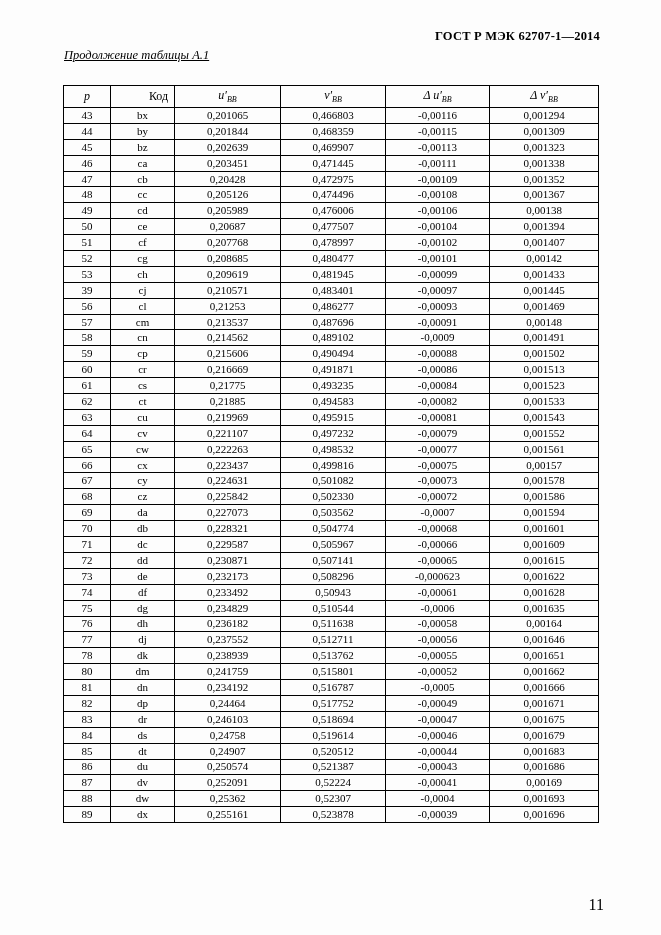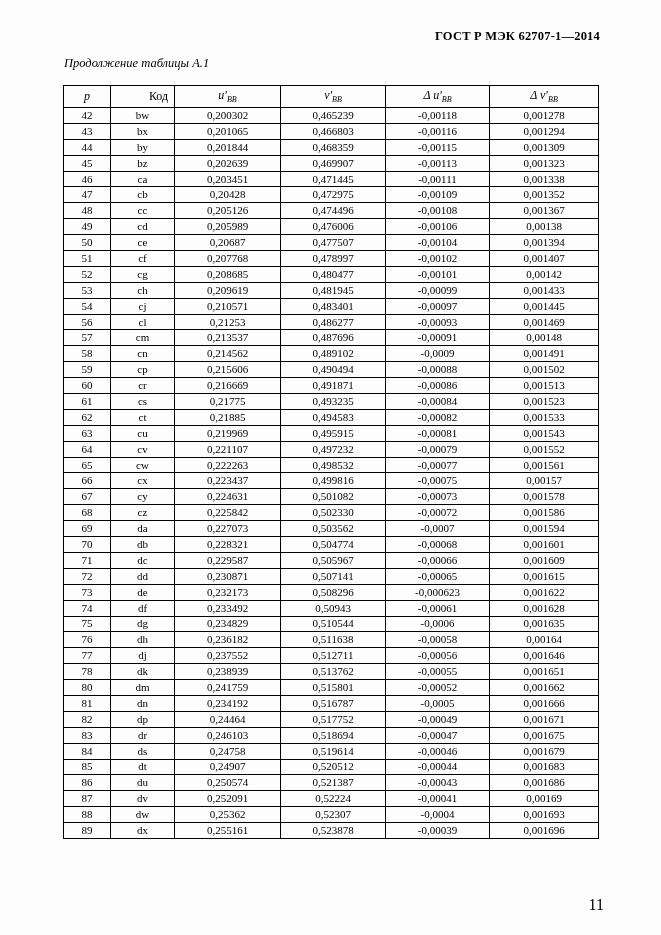--- a/index.html
+++ b/index.html
@@ -19,24 +19,25 @@
     position: absolute;
     top: 29px;
     right: 61px;
     font-weight: bold;
     font-size: 12.5px;
     letter-spacing: 0.2px;
     margin-left: 8px;
   }
   .caption {
     position: absolute;
-    top: 56px;
+    top: 48px;
     left: 64px;
     font-style: italic;
     font-size: 12.5px;
+    text-decoration: underline;
   }
   table.data-table {
     position: absolute;
     top: 85px;
     left: 63px;
     width: 535px;
     border-collapse: collapse;
     table-layout: fixed;
   }
   .data-table th, .data-table td {
@@ -94,28 +95,20 @@
         <th><span>p</span></th>
         <th><span>Код</span></th>
         <th><span>u′</span><sub>ВВ</sub></th>
         <th><span>v′</span><sub>ВВ</sub></th>
         <th><span>Δ u′</span><sub>ВВ</sub></th>
         <th><span>Δ v′</span><sub>ВВ</sub></th>
       </tr>
   </thead>
   <tbody>
       <tr>
-        <td>42</td>
-        <td>bw</td>
-        <td>0,200302</td>
-        <td>0,465239</td>
-        <td>-0,00118</td>
-        <td>0,001278</td>
-      </tr>
-      <tr>
         <td>43</td>
         <td>bx</td>
         <td>0,201065</td>
         <td>0,466803</td>
         <td>-0,00116</td>
         <td>0,001294</td>
       </tr>
       <tr>
         <td>44</td>
         <td>by</td>
@@ -190,21 +183,21 @@
       </tr>
       <tr>
         <td>53</td>
         <td>ch</td>
         <td>0,209619</td>
         <td>0,481945</td>
         <td>-0,00099</td>
         <td>0,001433</td>
       </tr>
       <tr>
-        <td>54</td>
+        <td>39</td>
         <td>cj</td>
         <td>0,210571</td>
         <td>0,483401</td>
         <td>-0,00097</td>
         <td>0,001445</td>
       </tr>
       <tr>
         <td>56</td>
         <td>cl</td>
         <td>0,21253</td>

